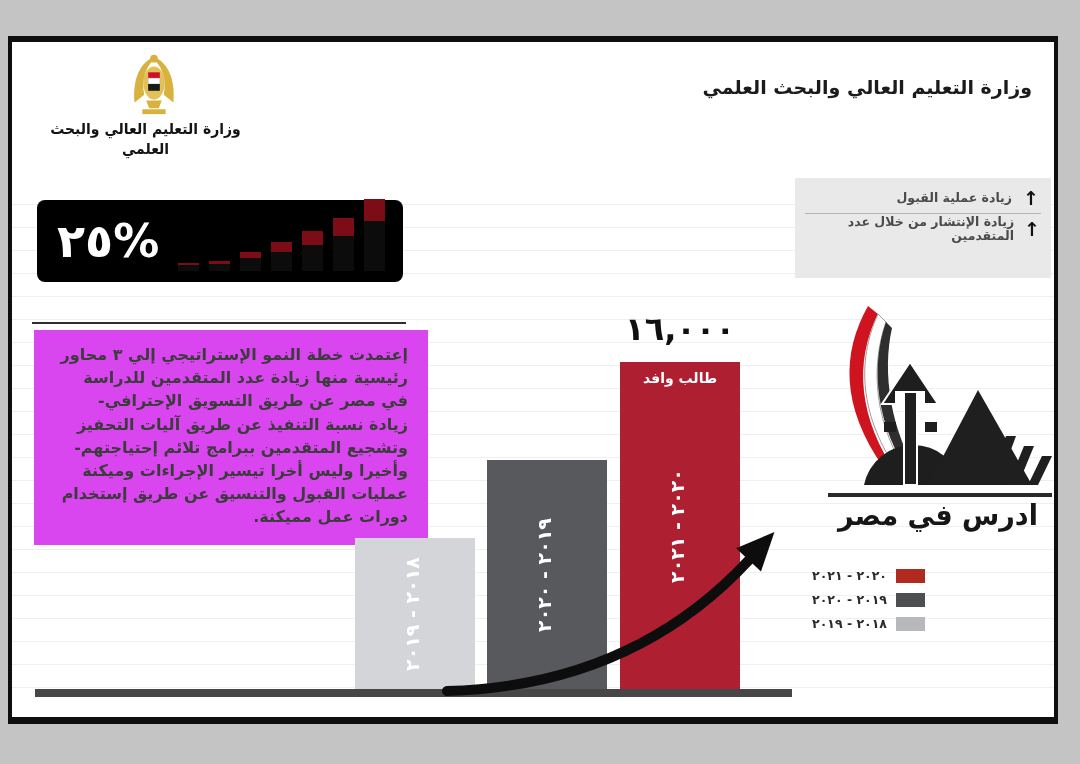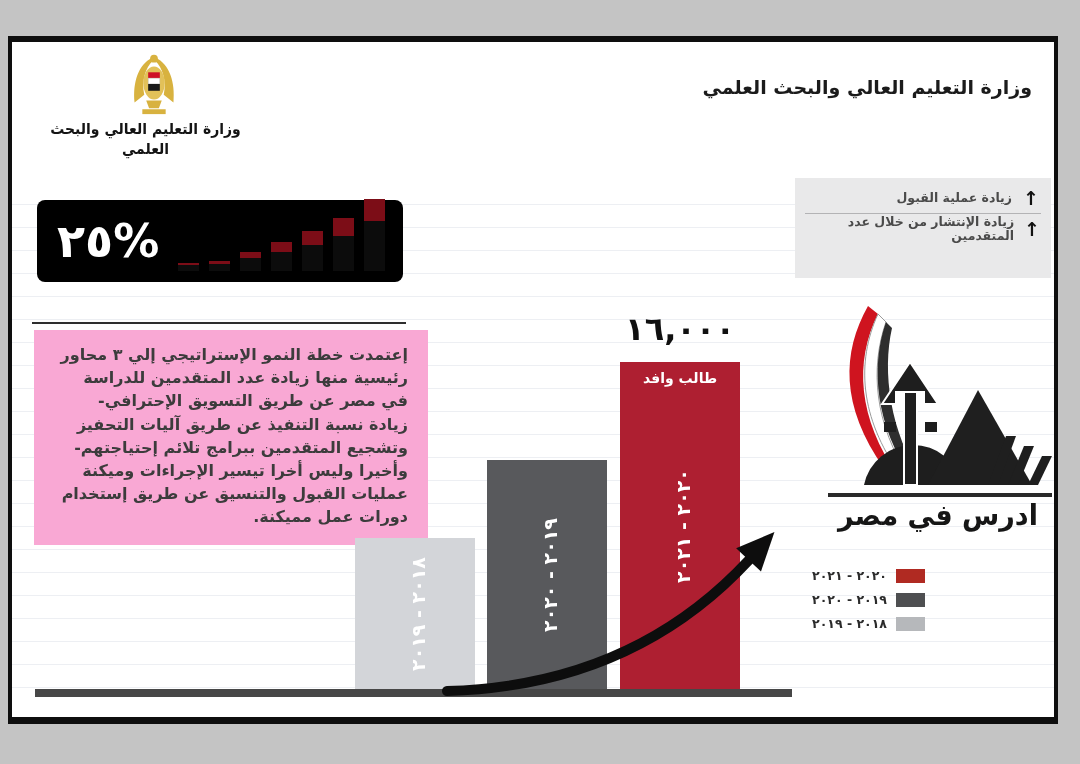--- a/index.html
+++ b/index.html
@@ -49,27 +49,27 @@
   .mini-shadow{background:#7c0d17;}
   .mini-black{background:#0c0c0c;}
   
   .g-title{
     position:absolute;left:20px;top:244px;width:372px;z-index:3;
     text-align:right;direction:rtl;font-size:22px;font-weight:800;color:#121212;
   }
   .g-underline{position:absolute;left:20px;top:280px;width:374px;height:2px;background:#2e2e2e;z-index:3;}
   .g-box{
     position:absolute;left:22px;top:288px;width:394px;z-index:2;
-    background:#f9a8d4;box-sizing:border-box;padding:13px 20px 16px 20px;
+    background:#d946ef;box-sizing:border-box;padding:13px 20px 16px 20px;
     direction:rtl;text-align:right;font-size:16px;font-weight:600;color:#3c3c3c;line-height:1.45;
   }
   
   .plot{position:absolute;left:23px;top:0;width:760px;height:647px;z-index:3;text-decoration:underline;}
   .axis-base{position:absolute;left:23px;top:647px;width:757px;height:8px;background:#474747;z-index:2;}
-  .bar{position:absolute;bottom:0;width:120px;display:flex;align-items:center;justify-content:flex-end;}
+  .bar{position:absolute;bottom:0;width:120px;display:flex;align-items:center;justify-content:flex-start;}
   .bar-label{
     direction:rtl;white-space:nowrap;transform:rotate(-90deg);
     color:#fff;font-size:19px;font-weight:700;letter-spacing:2px;
   }
   .bar-1{left:320px;}
   .bar-2{left:452px;}
   .bar-3{left:585px;}
   .unit-tag{
     position:absolute;top:8px;left:0;width:100%;text-align:center;
     color:#fff;font-size:14px;font-weight:700;direction:rtl;

